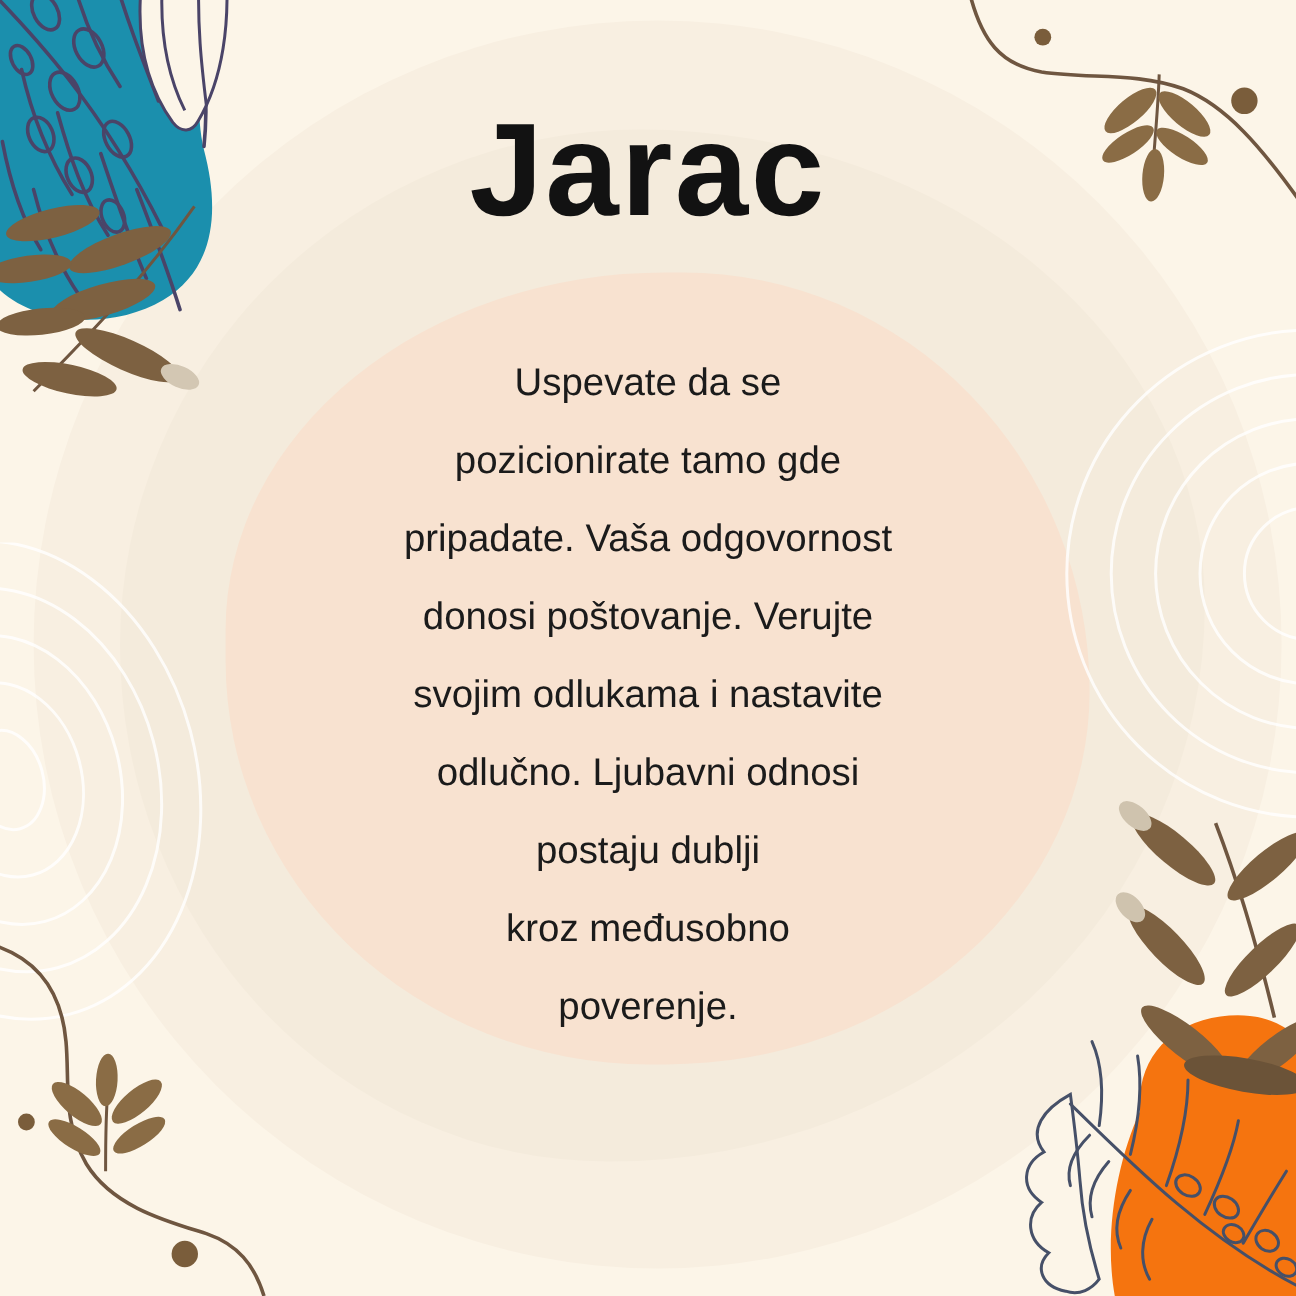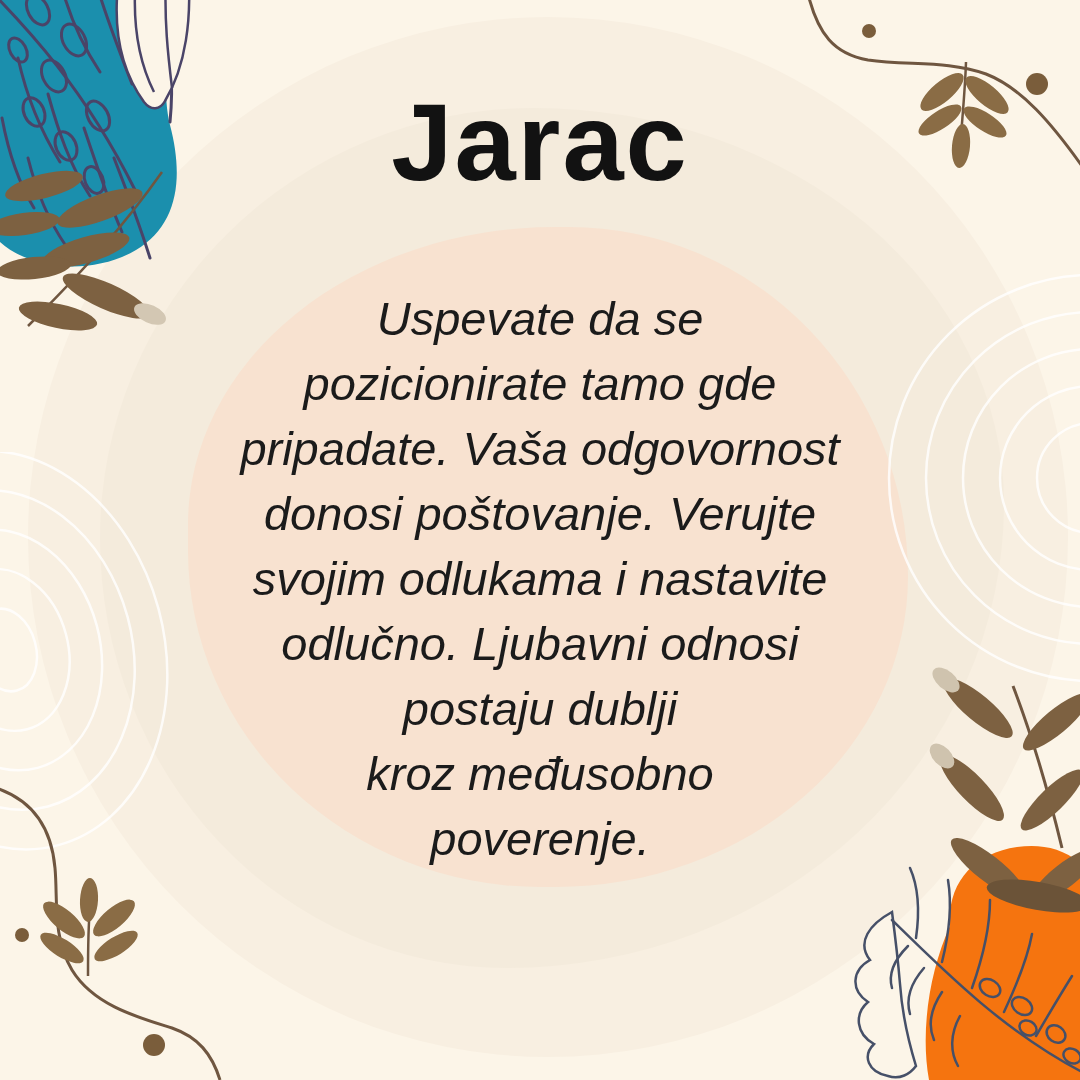--- a/index.html
+++ b/index.html
@@ -8,21 +8,21 @@
   .shape{position:absolute;}
   .ring{left:28px;top:17px;width:1040px;height:1040px;border-radius:50%;background:#f8efe1;}
   .blob-outer{left:100px;top:108px;width:904px;height:860px;background:#f4ebdc;
               border-radius:48% 52% 55% 45% / 50% 46% 54% 50%;}
   .blob-inner{left:188px;top:227px;width:720px;height:660px;background:#f8e2d0;
               border-radius:52% 48% 50% 50% / 46% 54% 48% 52%;}
   svg.deco{position:absolute;display:block;}
   .title{position:absolute;left:0;top:84px;width:100%;margin:0;text-align:center;
          font-weight:700;font-size:110px;line-height:1.05;letter-spacing:2px;color:#121212;}
   .bodytext{position:absolute;left:90px;top:286px;width:900px;margin:0;text-align:center;
-            font-size:47px;line-height:65px;color:#1b1b1b;white-space:pre-line;font-style:italic;}
+            font-size:32px;line-height:65px;color:#1b1b1b;white-space:pre-line;}
 </style>
 </head>
 <body>
 
 <div class="canvas">
 
   <div class="shape ring"></div>
   <div class="shape blob-outer"></div>
   <div class="shape blob-inner"></div>
 

